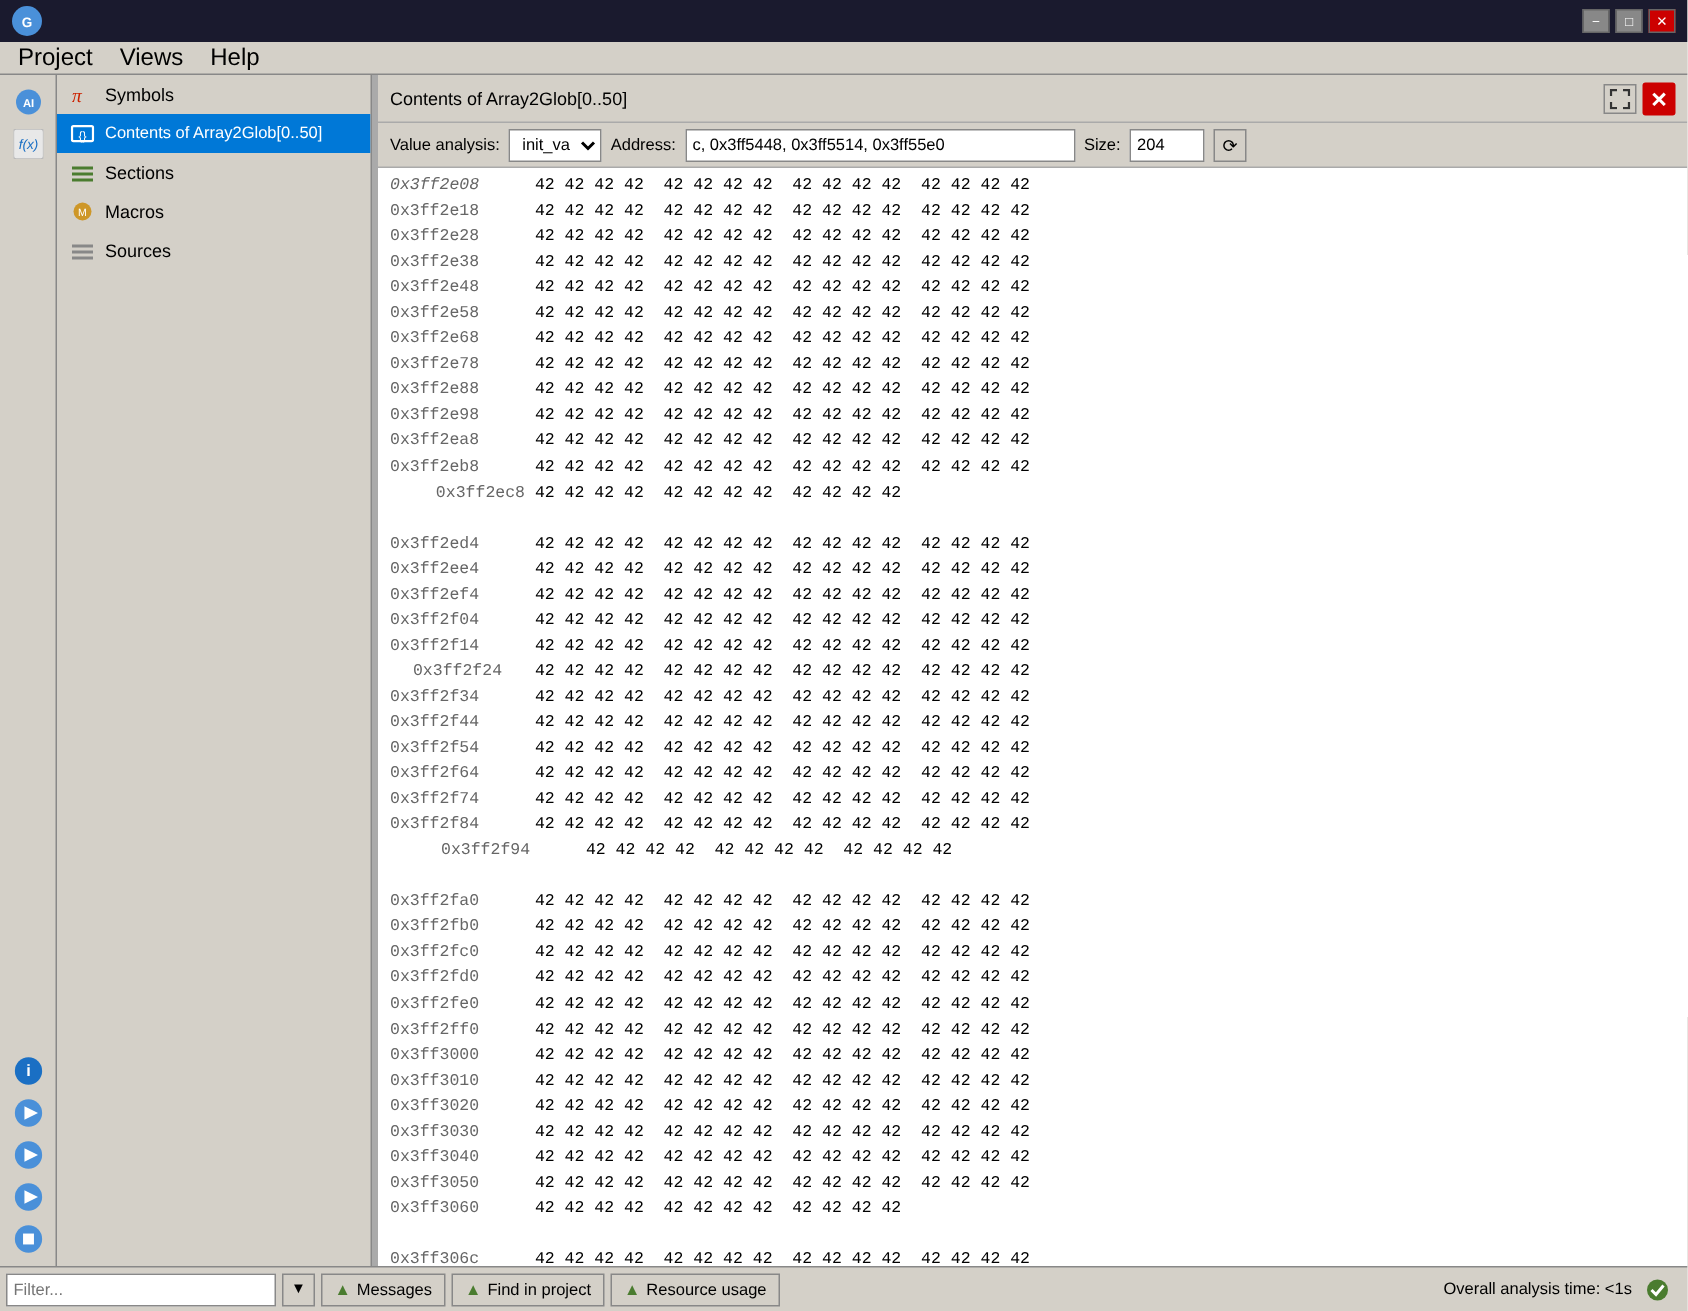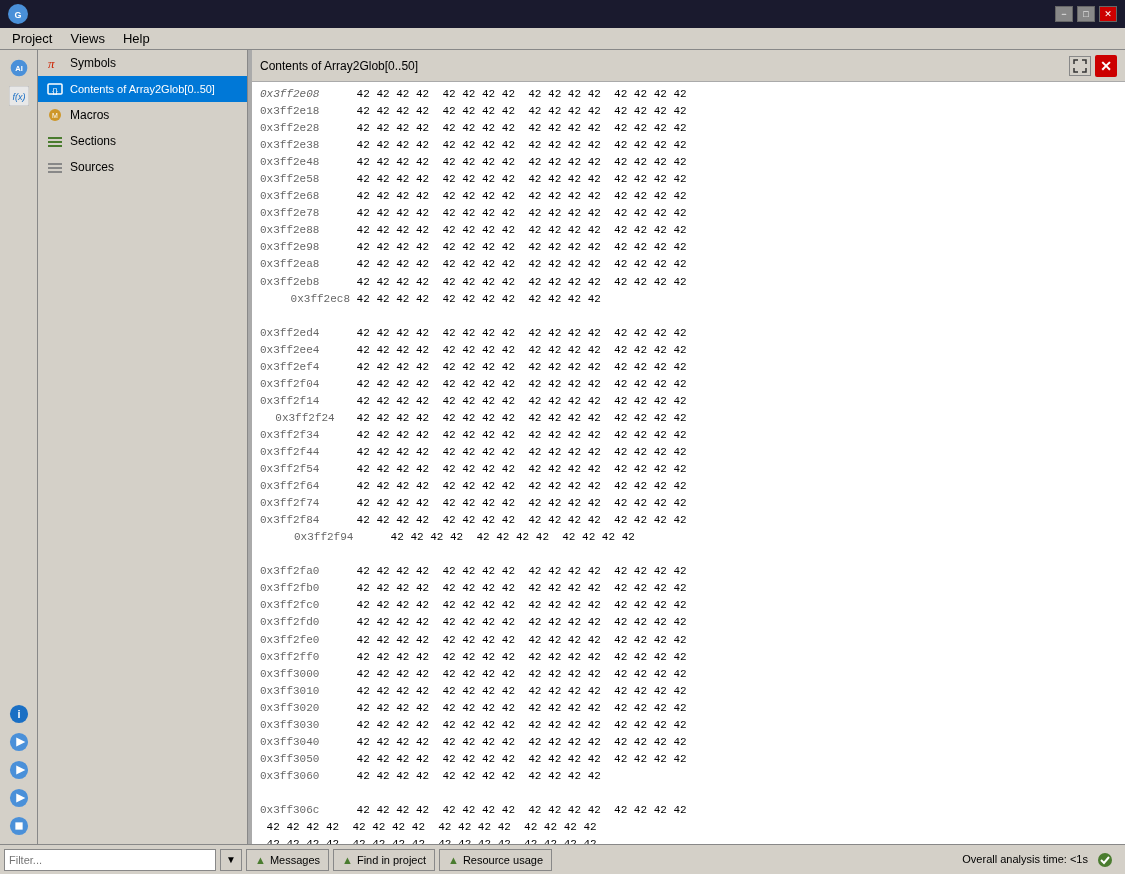--- a/index.html
+++ b/index.html
@@ -67,21 +67,21 @@
       display: flex;
       align-items: center;
       padding: 0 4px;
       border-bottom: 1px solid #888;
       flex-shrink: 0;
       gap: 2px;
     }
     .menu-item {
       padding: 2px 8px;
       cursor: pointer;
-      font-size: 13px;
+      font-size: 16px;
       color: #000;
     }
 
     
     .main-area {
       display: flex;
       flex: 1;
       overflow: hidden;
     }
 
@@ -271,21 +271,21 @@
       background: #d4d0c8;
       border-top: 1px solid #888;
       display: flex;
       align-items: center;
       padding: 0 4px;
       gap: 4px;
       flex-shrink: 0;
     }
     .filter-input {
       height: 22px;
-      width: 212px;
+      width: 180px;
       font-size: 11px;
       border: 1px solid #888;
       padding: 0 4px;
       background: #fff;
     }
     .filter-dropdown {
       width: 22px;
       height: 22px;
       background: #d4d0c8;
       border: 1px solid #888;
@@ -403,36 +403,36 @@
           <rect x="1" y="3" width="14" height="10" rx="1" fill="none" stroke="white" stroke-width="1.5"></rect>
           <text x="8" y="12" text-anchor="middle" fill="white" font-size="8">{}</text>
         </svg>
       </div>
       <span style="font-size:11px;">Contents of Array2Glob[0..50]</span>
     </div>
 
     <div class="sidebar-item">
       <div class="sidebar-item-icon">
         <svg width="16" height="16" viewBox="0 0 16 16">
-          <circle cx="8" cy="8" r="6" fill="#cc8800" opacity="0.8"></circle>
-          <text x="8" y="11" text-anchor="middle" fill="white" font-size="7">M</text>
-        </svg>
-      </div>
-      <span>Macros</span>
-    </div>
-
-    <div class="sidebar-item">
-      <div class="sidebar-item-icon">
-        <svg width="16" height="16" viewBox="0 0 16 16">
           <rect x="1" y="4" width="14" height="2" fill="#4a7c2f"></rect>
           <rect x="1" y="8" width="14" height="2" fill="#4a7c2f"></rect>
           <rect x="1" y="12" width="14" height="2" fill="#4a7c2f"></rect>
         </svg>
       </div>
       <span>Sections</span>
+    </div>
+
+    <div class="sidebar-item">
+      <div class="sidebar-item-icon">
+        <svg width="16" height="16" viewBox="0 0 16 16">
+          <circle cx="8" cy="8" r="6" fill="#cc8800" opacity="0.8"></circle>
+          <text x="8" y="11" text-anchor="middle" fill="white" font-size="7">M</text>
+        </svg>
+      </div>
+      <span>Macros</span>
     </div>
 
     <div class="sidebar-item">
       <div class="sidebar-item-icon">
         <svg width="16" height="16" viewBox="0 0 16 16">
           <rect x="1" y="4" width="14" height="2" fill="#888"></rect>
           <rect x="1" y="8" width="14" height="2" fill="#888"></rect>
           <rect x="1" y="12" width="14" height="2" fill="#888"></rect>
         </svg>
       </div>
@@ -452,20 +452,31 @@
             <polyline points="1,5 1,1 5,1" fill="none" stroke="#333" stroke-width="1.5"></polyline>
             <polyline points="9,1 13,1 13,5" fill="none" stroke="#333" stroke-width="1.5"></polyline>
             <polyline points="1,9 1,13 5,13" fill="none" stroke="#333" stroke-width="1.5"></polyline>
             <polyline points="9,13 13,13 13,9" fill="none" stroke="#333" stroke-width="1.5"></polyline>
           </svg>
         </div>
         <div class="close-btn">✕</div>
       </div>
     </div>
 
+    <div class="toolbar">
+      <span class="toolbar-label">Value analysis:</span>
+      <select class="toolbar-select">
+        <option>init_va</option>
+      </select>
+      <span class="toolbar-label">Address:</span>
+      <input class="toolbar-input" style="width: 260px; flex: 0 0 auto;" value="c, 0x3ff5448, 0x3ff5514, 0x3ff55e0">
+      <span class="toolbar-label">Size:</span>
+      <input class="toolbar-input" style="width: 50px; flex: 0 0 auto;" value="204">
+      <div class="toolbar-refresh">⟳</div>
+    </div>
 
     <div class="hex-view">
       <div class="hex-content" id="hex-content"><span style="color:#666;display:inline-block;min-width:90px;font-style:italic;">0x3ff2e08</span> 42 42 42 42  42 42 42 42  42 42 42 42  42 42 42 42
 <span style="color:#666;display:inline-block;min-width:90px;">0x3ff2e18</span> 42 42 42 42  42 42 42 42  42 42 42 42  42 42 42 42
 <span style="color:#666;display:inline-block;min-width:90px;">0x3ff2e28</span> 42 42 42 42  42 42 42 42  42 42 42 42  42 42 42 42
 <span style="color:#666;display:inline-block;min-width:90px;">0x3ff2e38</span> 42 42 42 42  42 42 42 42  42 42 42 42  42 42 42 42
 <span style="color:#666;display:inline-block;min-width:90px;">0x3ff2e48</span> 42 42 42 42  42 42 42 42  42 42 42 42  42 42 42 42
 <span style="color:#666;display:inline-block;min-width:90px;">0x3ff2e58</span> 42 42 42 42  42 42 42 42  42 42 42 42  42 42 42 42
 <span style="color:#666;display:inline-block;min-width:90px;">0x3ff2e68</span> 42 42 42 42  42 42 42 42  42 42 42 42  42 42 42 42
 <span style="color:#666;display:inline-block;min-width:90px;">0x3ff2e78</span> 42 42 42 42  42 42 42 42  42 42 42 42  42 42 42 42

